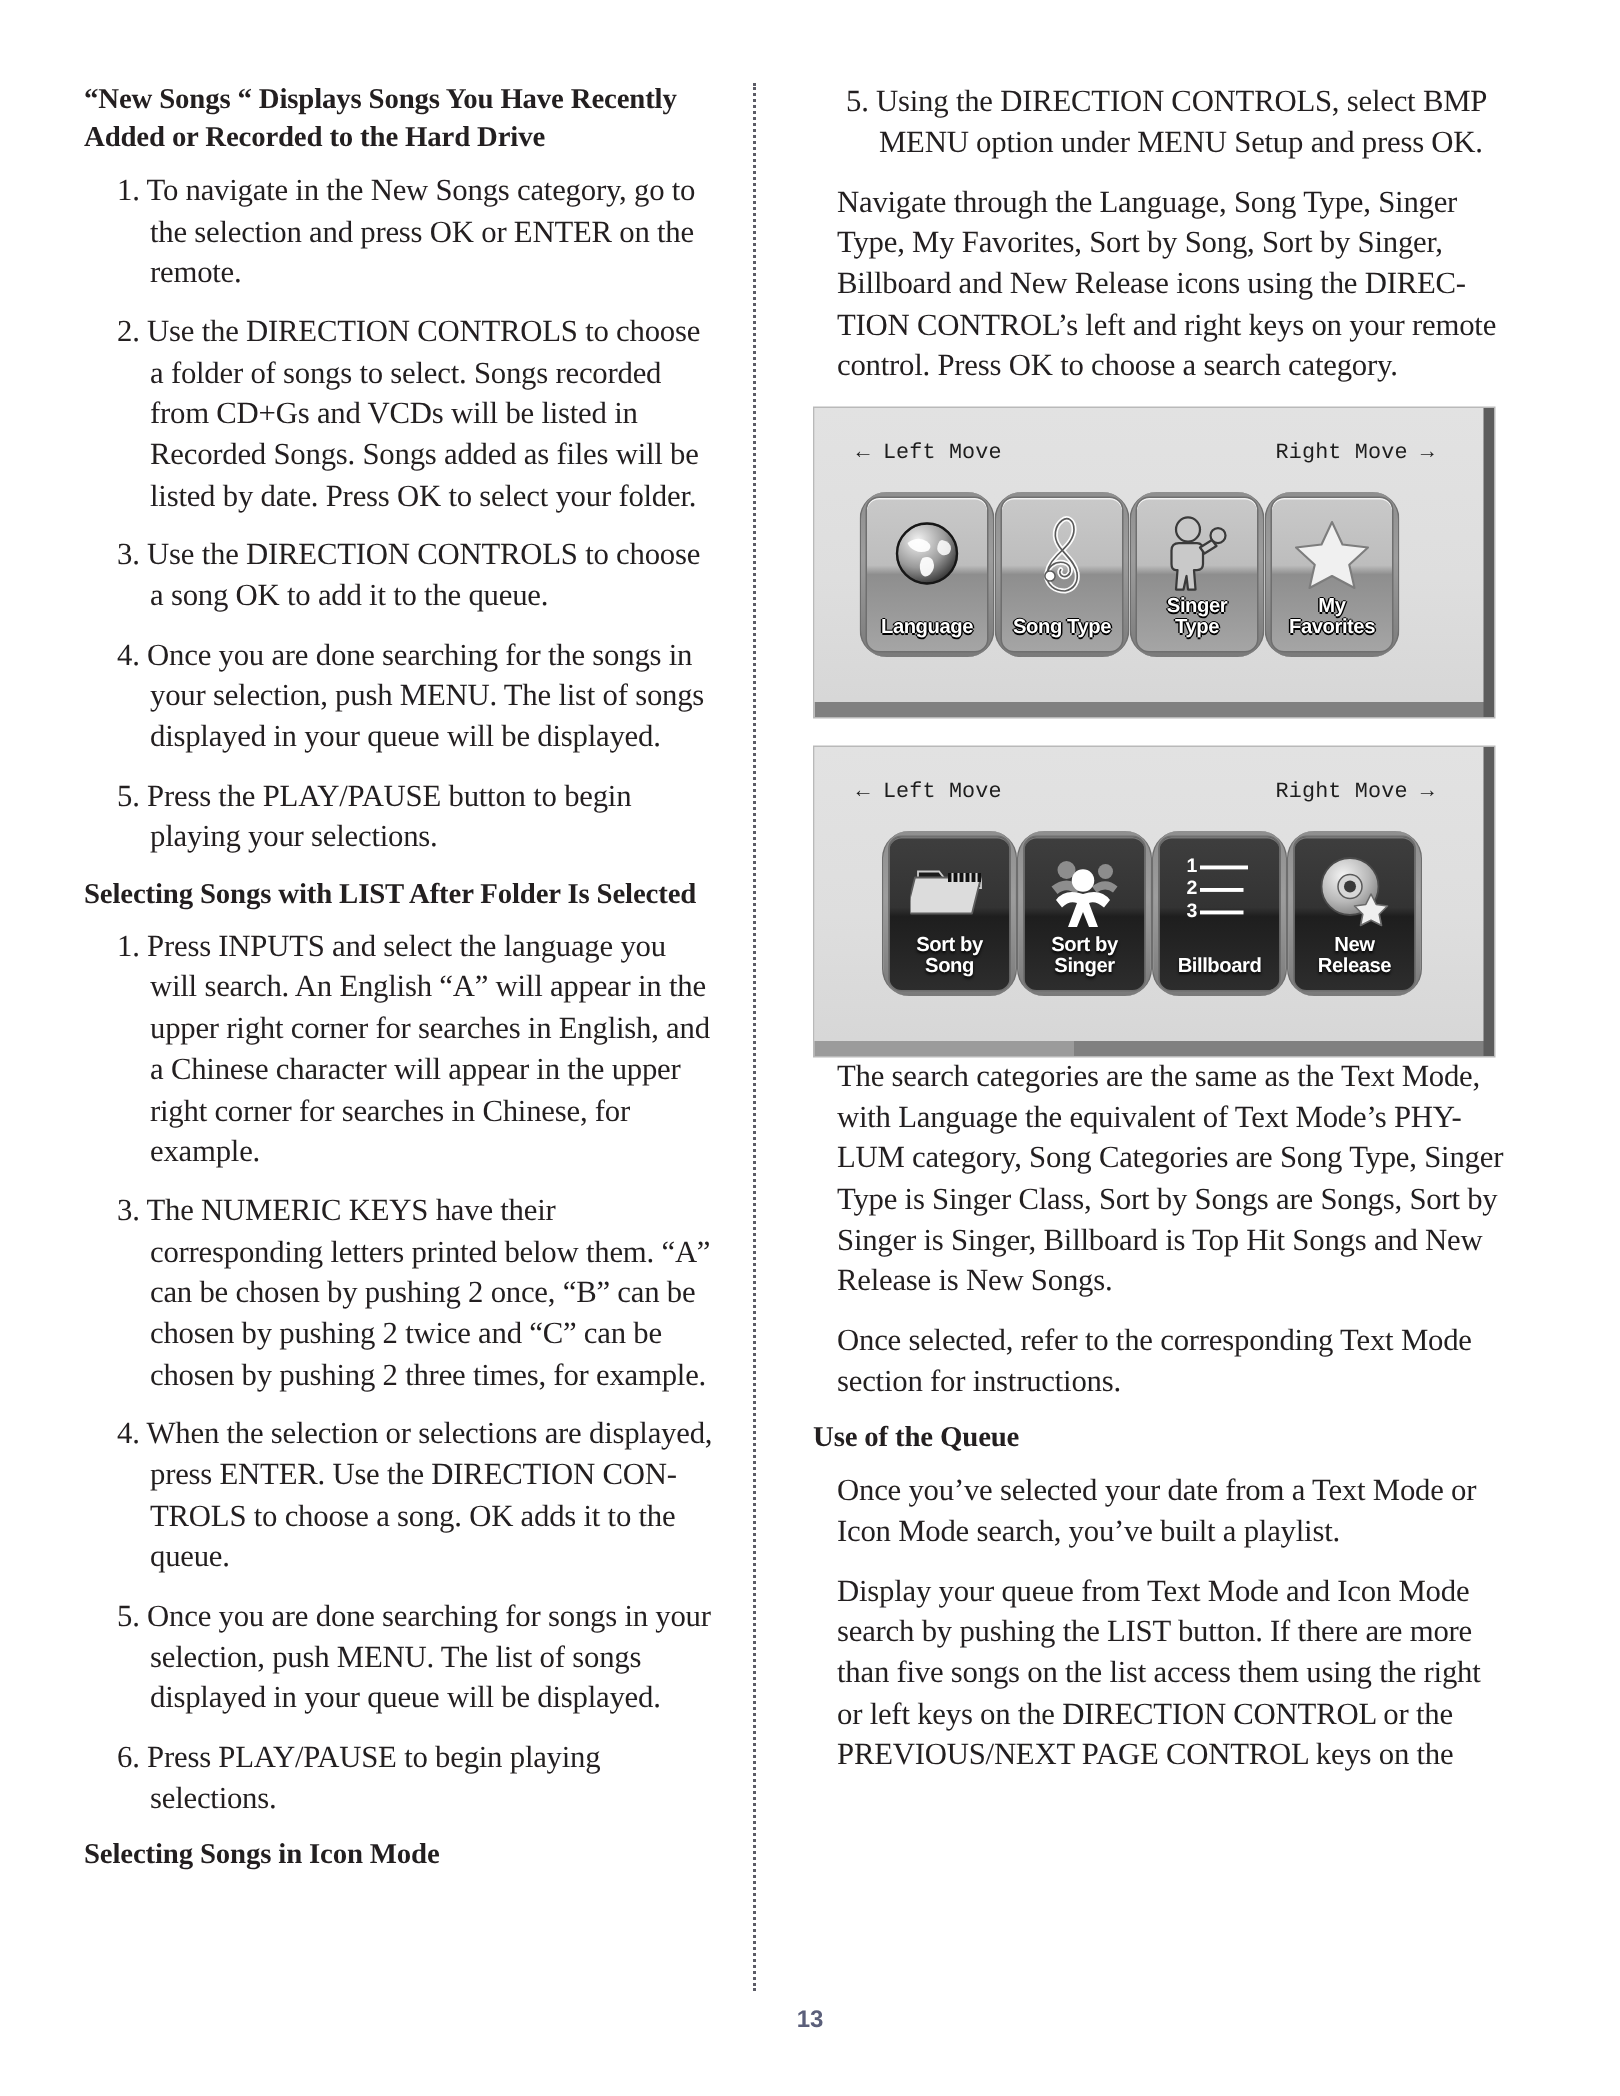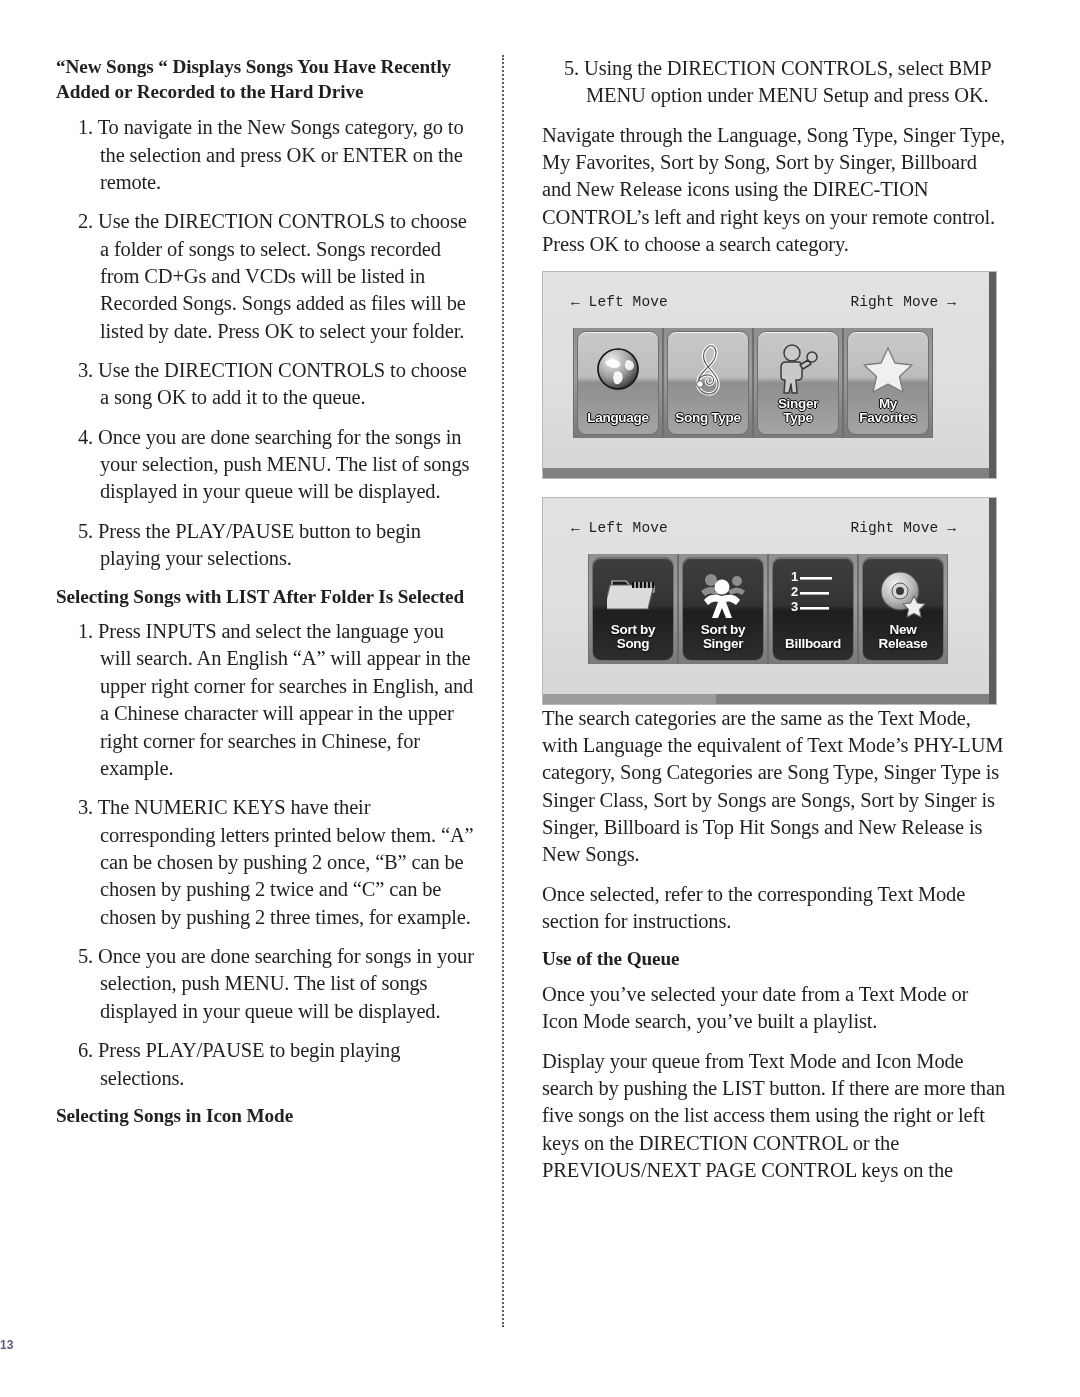--- a/index.html
+++ b/index.html
@@ -62,21 +62,21 @@
     letter-spacing: -0.1px;
   }
   h2.sec.tight { margin-bottom: 9px; }
 
   p.body {
     font-size: 20.5px;
     line-height: 1.335;
     margin: 0 0 12px 0;
     letter-spacing: -0.15px;
   }
-  p.body.flush { margin-left: 0; }
+  p.body.flush { margin-left: 16px; }
   p.body.num {
     margin-left: 22px;
     text-indent: -22px;
     padding-left: 22px;
   }
   p.body.last { margin-bottom: 0; }
 
   .sp-top { margin-top: 18px; }
   .sp-top-lg { margin-top: 26px; }
   .sp-gapline { margin-bottom: 30px; }
@@ -141,20 +141,21 @@
   }
   .tile-slot {
     width: 90px;
     height: 110px;
     padding: 3px 3px;
     box-sizing: border-box;
     background: linear-gradient(180deg,#8f8f8f 0%,#9d9d9d 40%,#7a7a7a 100%);
     border-left: 1px solid #6e6e6e;
     border-right: 1px solid #6e6e6e;
     display: flex;
+    border-radius: 18px;
   }
   .tile {
     flex: 1;
     border-radius: 9px;
     position: relative;
     display: flex;
     flex-direction: column;
     align-items: center;
     justify-content: flex-end;
     box-sizing: border-box;
@@ -197,24 +198,24 @@
   }
   .tile.dark .cap { text-shadow: 0 1px 2px #000; }
   .cap .l2 { display: block; }
 
   
   .folio {
     position: absolute;
     left: 0;
     width: 1080px;
     top: 1338px;
-    text-align: left;
+    text-align: center;
     font-family: "Liberation Sans", "DejaVu Sans", sans-serif;
     font-weight: bold;
-    font-size: 12px;
+    font-size: 16px;
     color: #5b5f7a;
   }
 </style>
 </head>
 <body>
 
 <div class="page">
 
   <div class="columns">
 
@@ -225,20 +226,21 @@
       <p class="body num">1. To navigate in the New Songs category, go to the selection and press OK or ENTER on the remote.</p>
       <p class="body num">2. Use the DIRECTION CONTROLS to choose a folder of songs to select. Songs recorded from CD+Gs and VCDs will be listed in Recorded Songs. Songs added as files will be listed by date. Press OK to select your folder.</p>
       <p class="body num">3. Use the DIRECTION CONTROLS to choose a song OK to add it to the queue.</p>
       <p class="body num">4. Once you are done searching for the songs in your selection, push MENU. The list of songs displayed in your queue will be displayed.</p>
       <p class="body num">5. Press the PLAY/PAUSE button to begin playing your selections.</p>
 
       <h2 class="sec tight sp-top">Selecting Songs with LIST After Folder Is Selected</h2>
 
       <p class="body num">1. Press INPUTS and select the language you will search. An English “A” will appear in the upper right corner for searches in English, and a Chinese character will appear in the upper right corner for searches in Chinese, for example.</p>
       <p class="body num">3. The NUMERIC KEYS have their corresponding letters printed below them. “A” can be chosen by pushing 2 once, “B” can be chosen by pushing 2 twice and “C” can be chosen by pushing 2 three times, for example.</p>
+      <p class="body num">4. When the selection or selections are displayed, press ENTER. Use the DIRECTION CON-TROLS to choose a song. OK adds it to the queue.</p>
       <p class="body num">5. Once you are done searching for songs in your selection, push MENU. The list of songs displayed in your queue will be displayed.</p>
       <p class="body num">6. Press PLAY/PAUSE to begin playing selections.</p>
 
       <h2 class="sec tight sp-top">Selecting Songs in Icon Mode</h2>
 
     </div>
 
     <div class="gutter">
       <div class="dot-rule"></div>
     </div>

